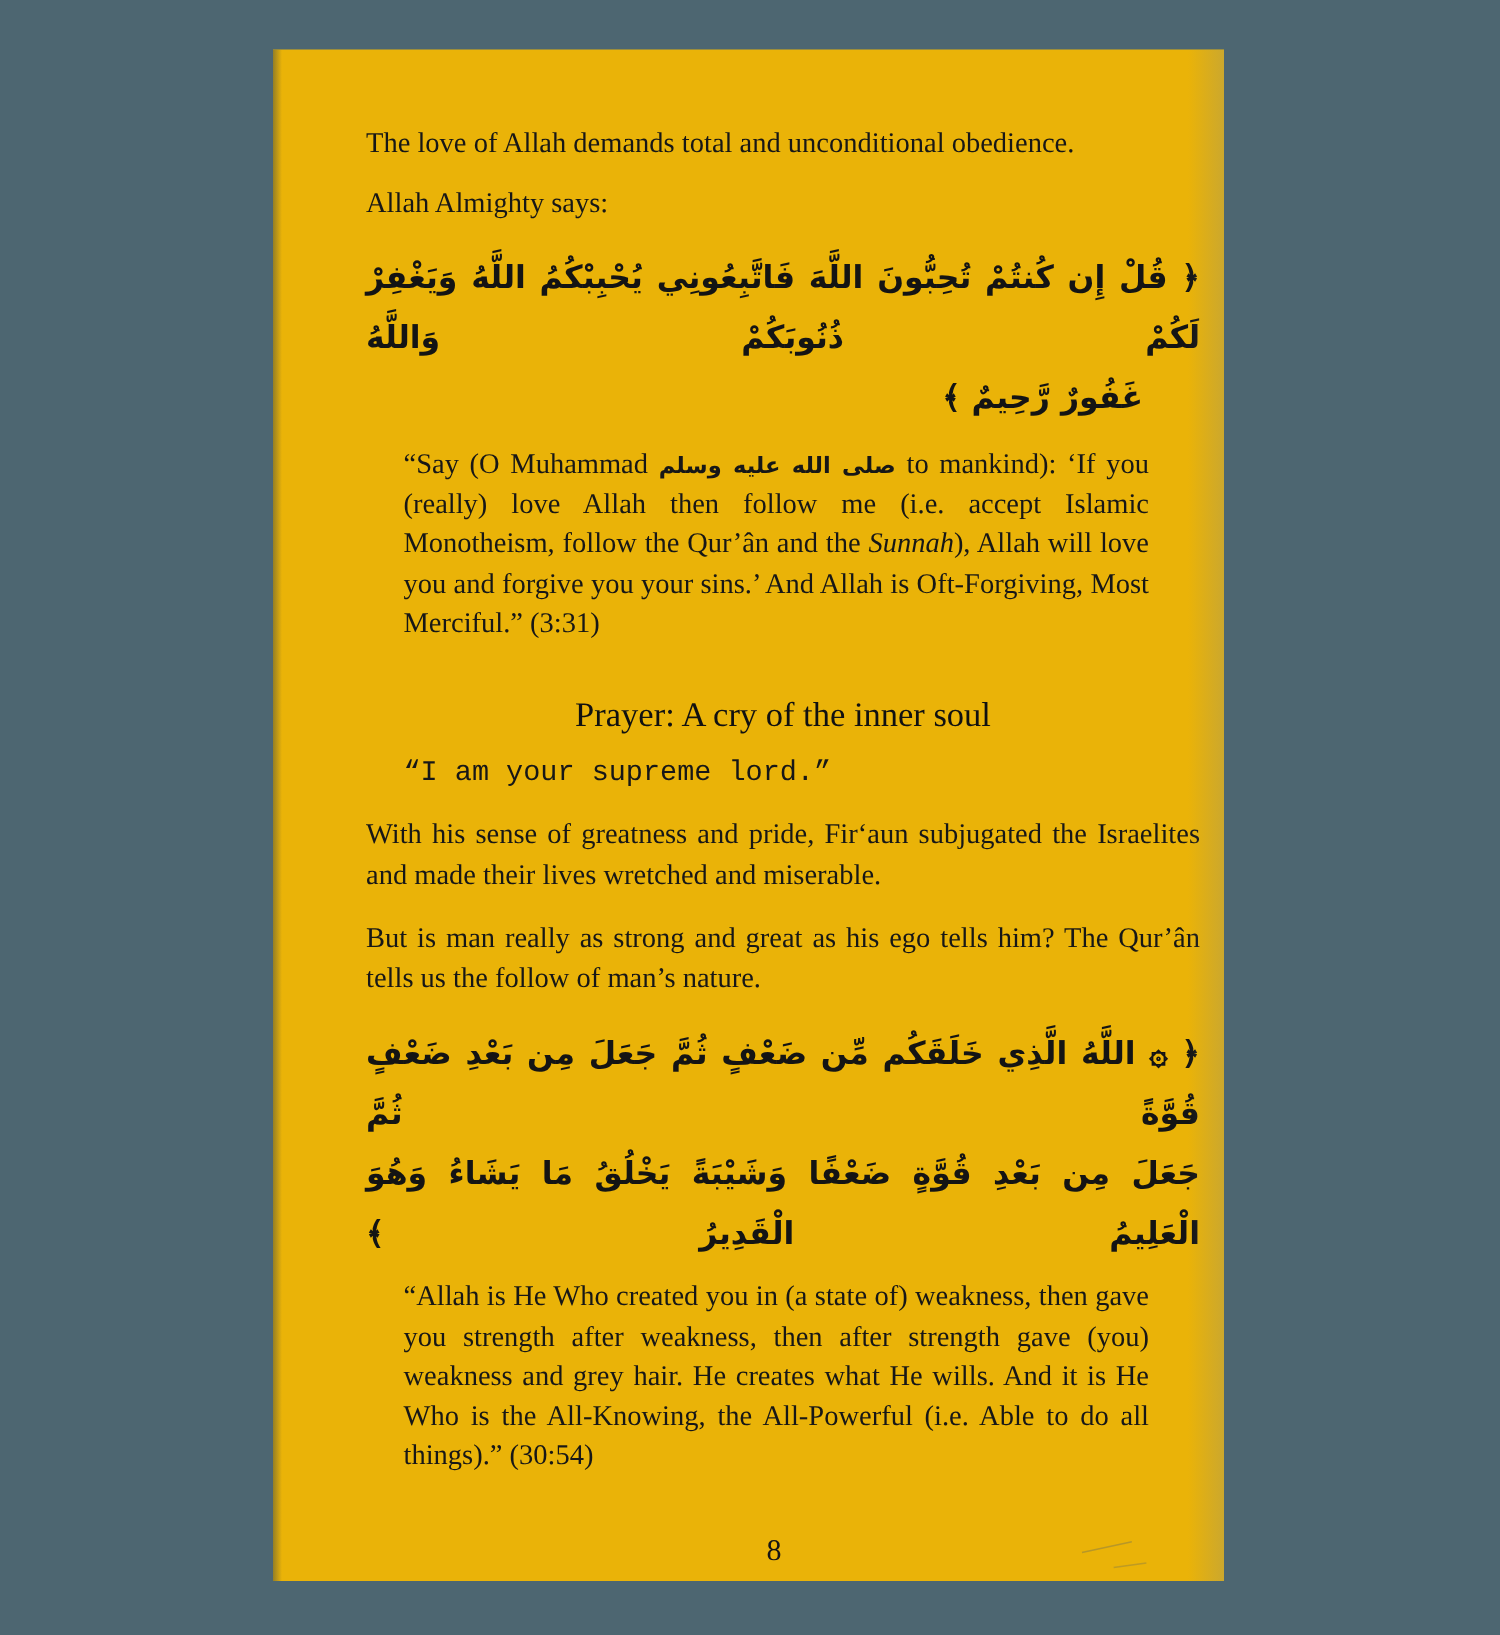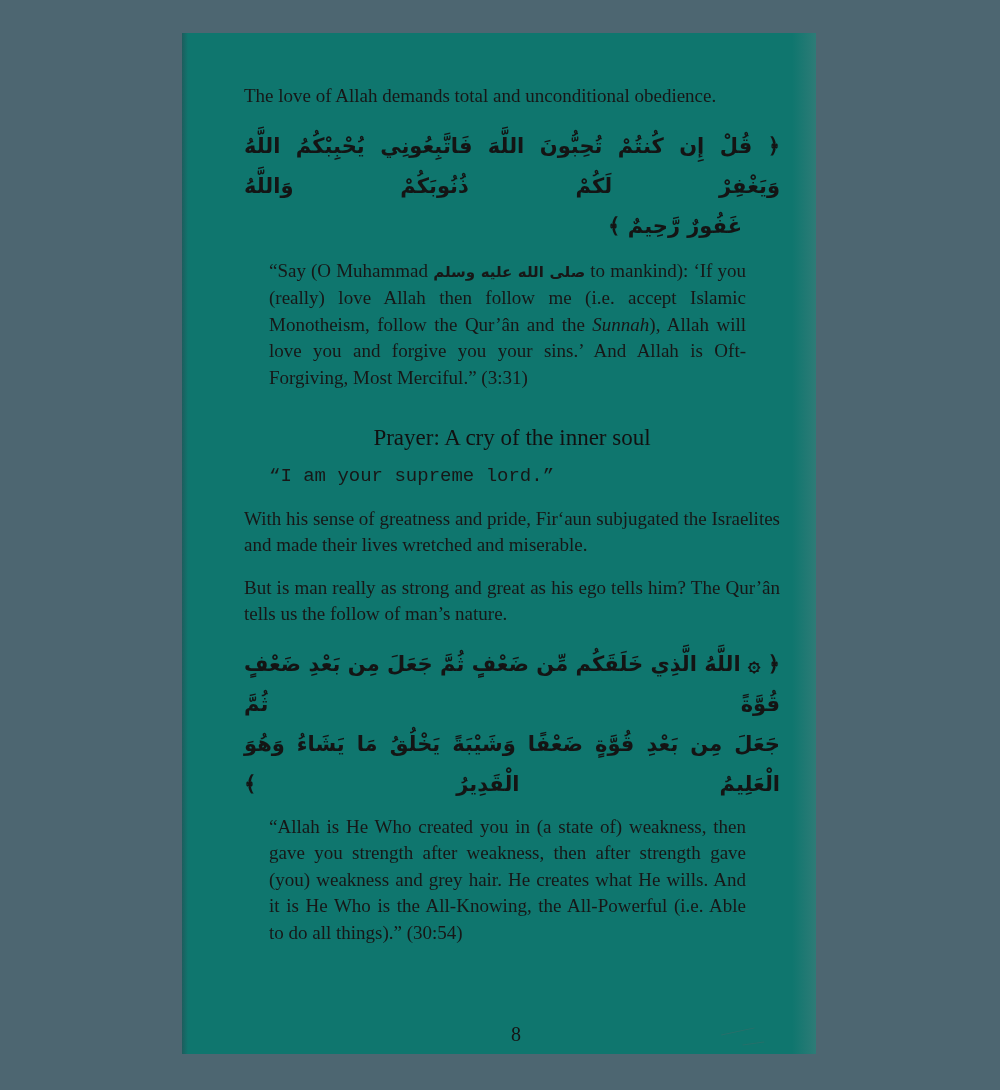--- a/index.html
+++ b/index.html
@@ -13,22 +13,22 @@
     background: #4d6671;
     overflow: hidden;
   }
 
   .paper {
     position: absolute;
     left: 182px;
     top: 33px;
     width: 634px;
     height: 1021px;
-    background: #0f766e;
-    padding: 50px 36px 0 62px;
+    background: #eab308;
+    padding: 50px 16px 0 62px;
     overflow: hidden;
   }
   
   .paper::before {
     content: "";
     position: absolute;
     left: 0; top: 0; bottom: 0;
     width: 6px;
     background: linear-gradient(to right, rgba(45,62,72,0.45), rgba(45,62,72,0));
     pointer-events: none;
@@ -129,20 +129,21 @@
   }
 </style>
 </head>
 <body>
 
 <div class="stage">
   <div class="paper">
 
     <p class="body-text">The love of Allah demands total and unconditional obedience.</p>
 
+    <p class="body-text says">Allah Almighty says:</p>
 
     <div class="arabic-verse">
       <div class="arabic-line justify-full">﴿ قُلْ إِن كُنتُمْ تُحِبُّونَ اللَّهَ فَاتَّبِعُونِي يُحْبِبْكُمُ اللَّهُ وَيَغْفِرْ لَكُمْ ذُنُوبَكُمْ وَاللَّهُ</div>
       <div class="arabic-line last-right">غَفُورٌ رَّحِيمٌ ﴾</div>
     </div>
 
     <p class="body-text blockquote"><span>“Say (O Muhammad </span><span class="inline-arabic">صلى الله عليه وسلم</span><span> to mankind): ‘If you (really) love Allah then follow me (i.e. accept Islamic Monotheism, follow the Qur’ân and the </span><span class="italic">Sunnah</span><span>), Allah will love you and forgive you your sins.’ And Allah is Oft-Forgiving, Most Merciful.” (3:31)</span></p>
 
     <h1 class="heading">Prayer: A cry of the inner soul</h1>
 

